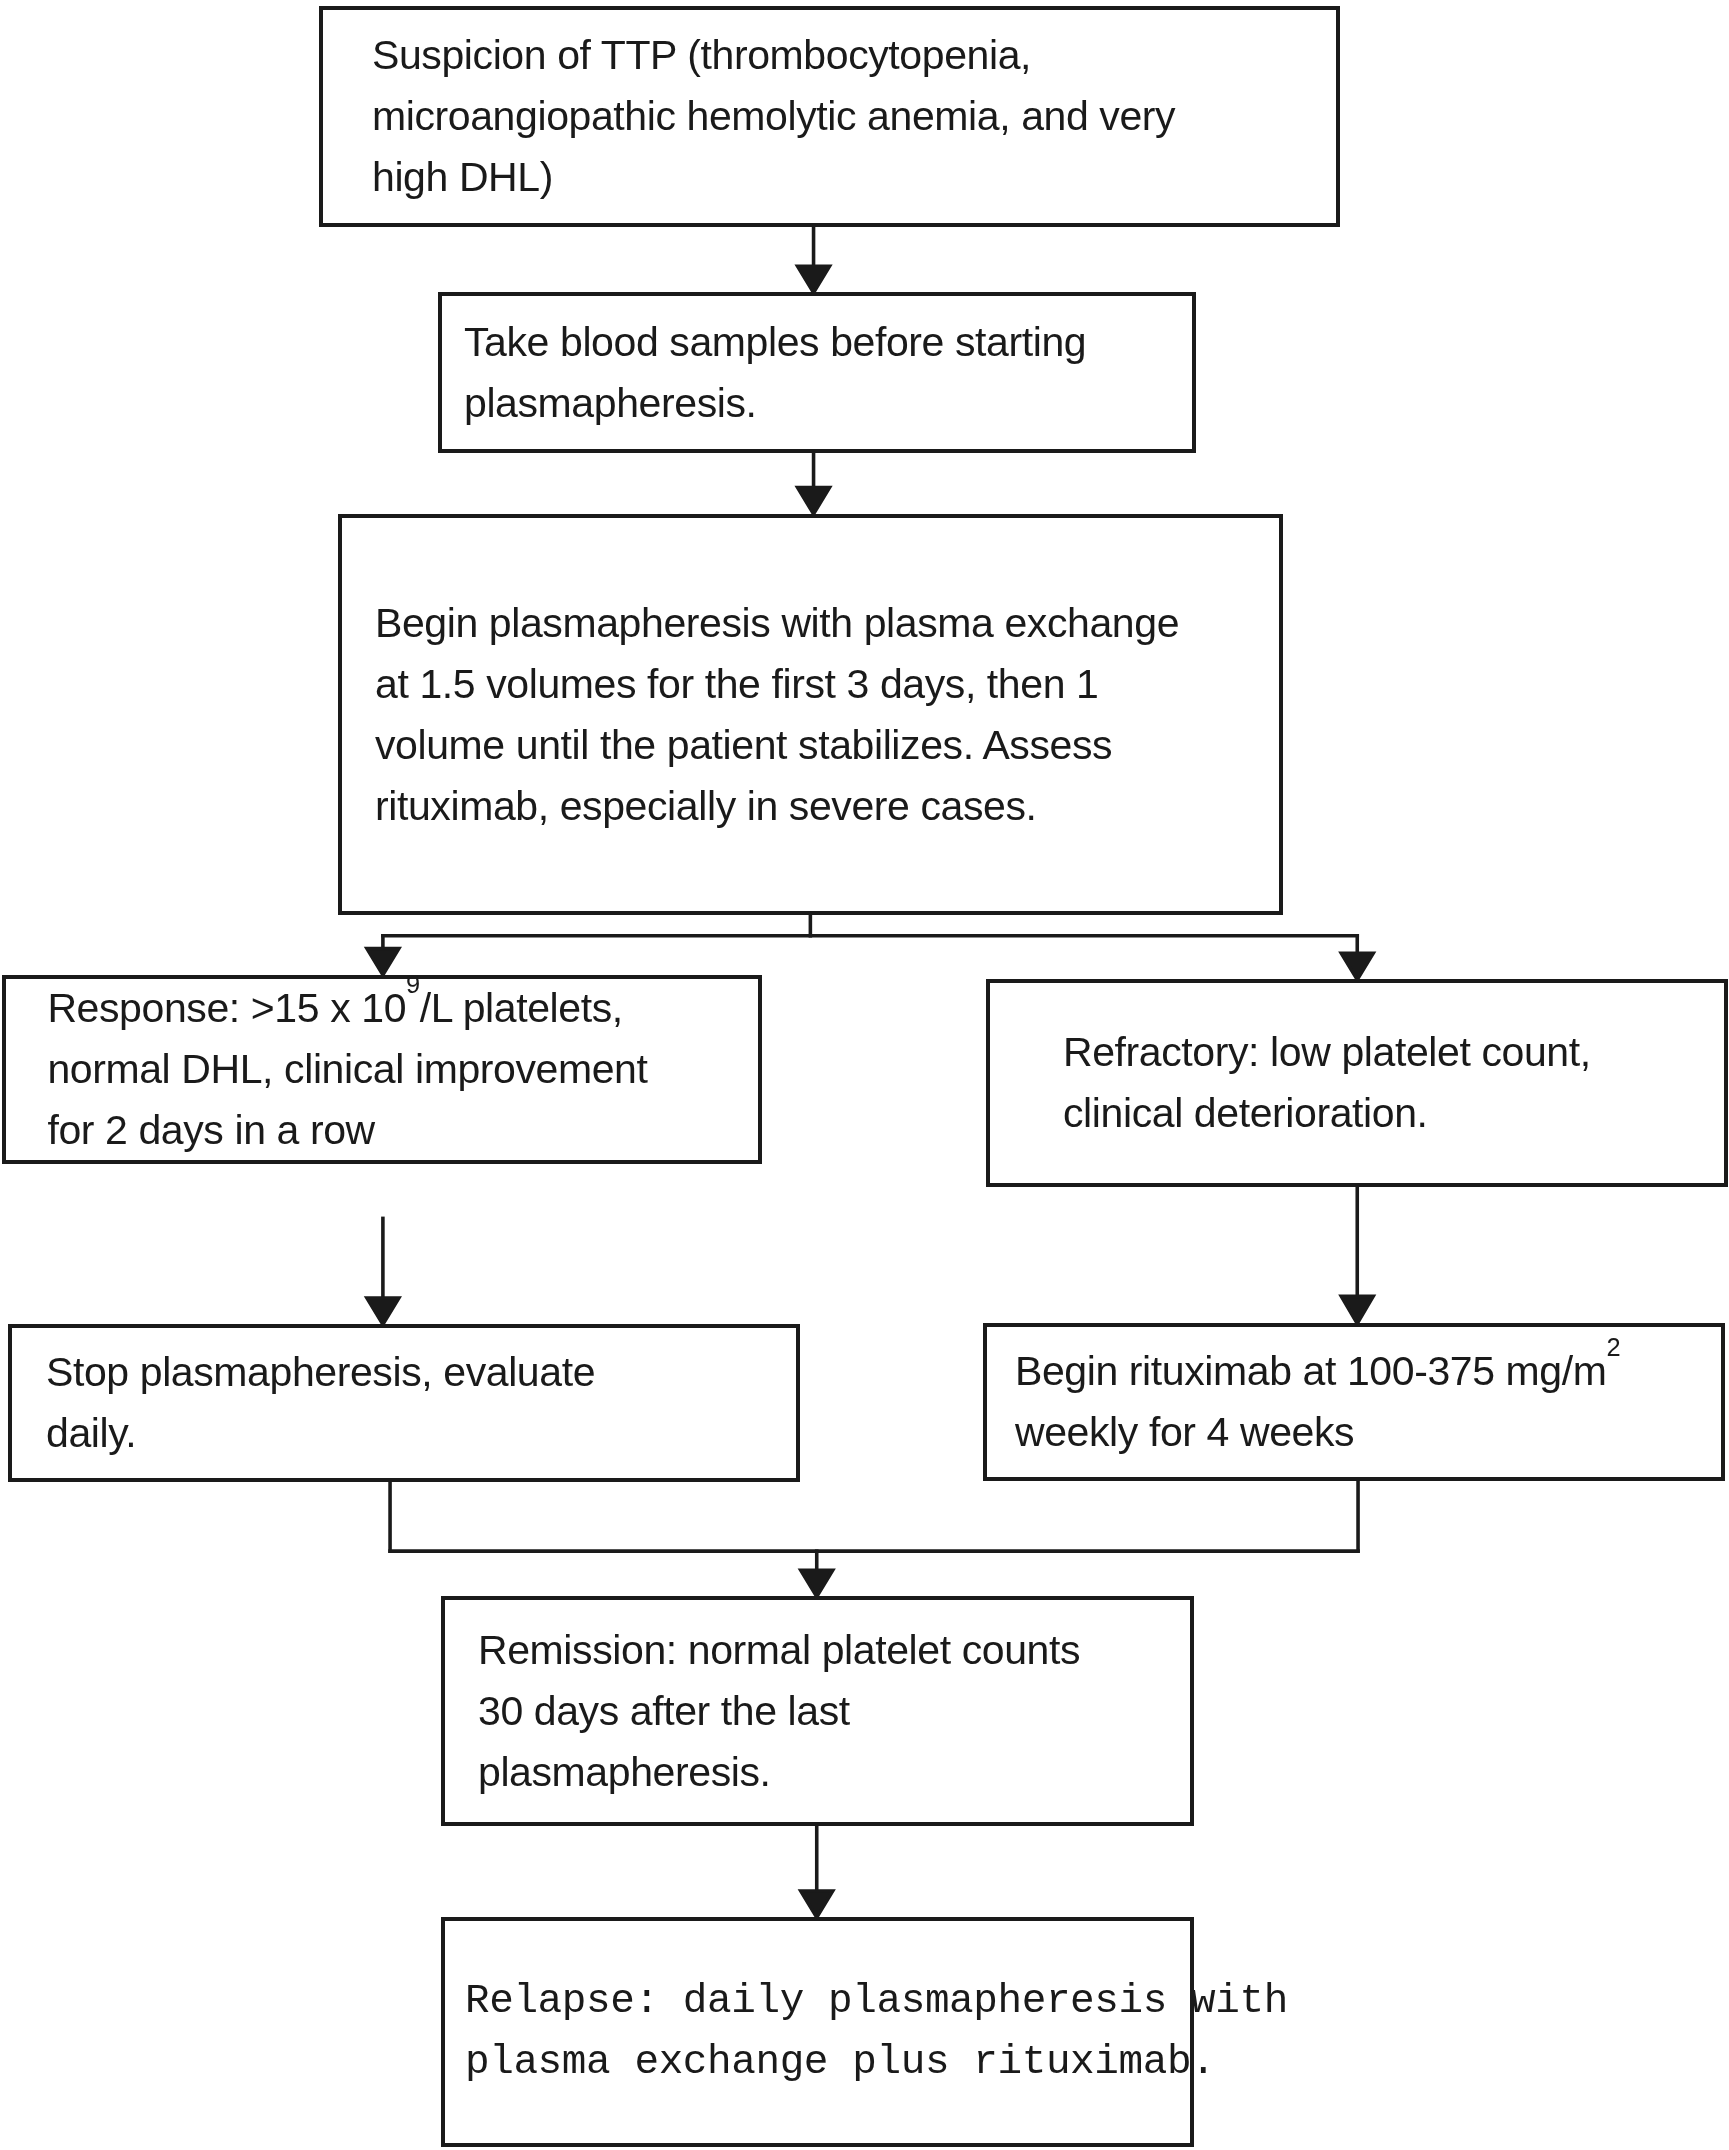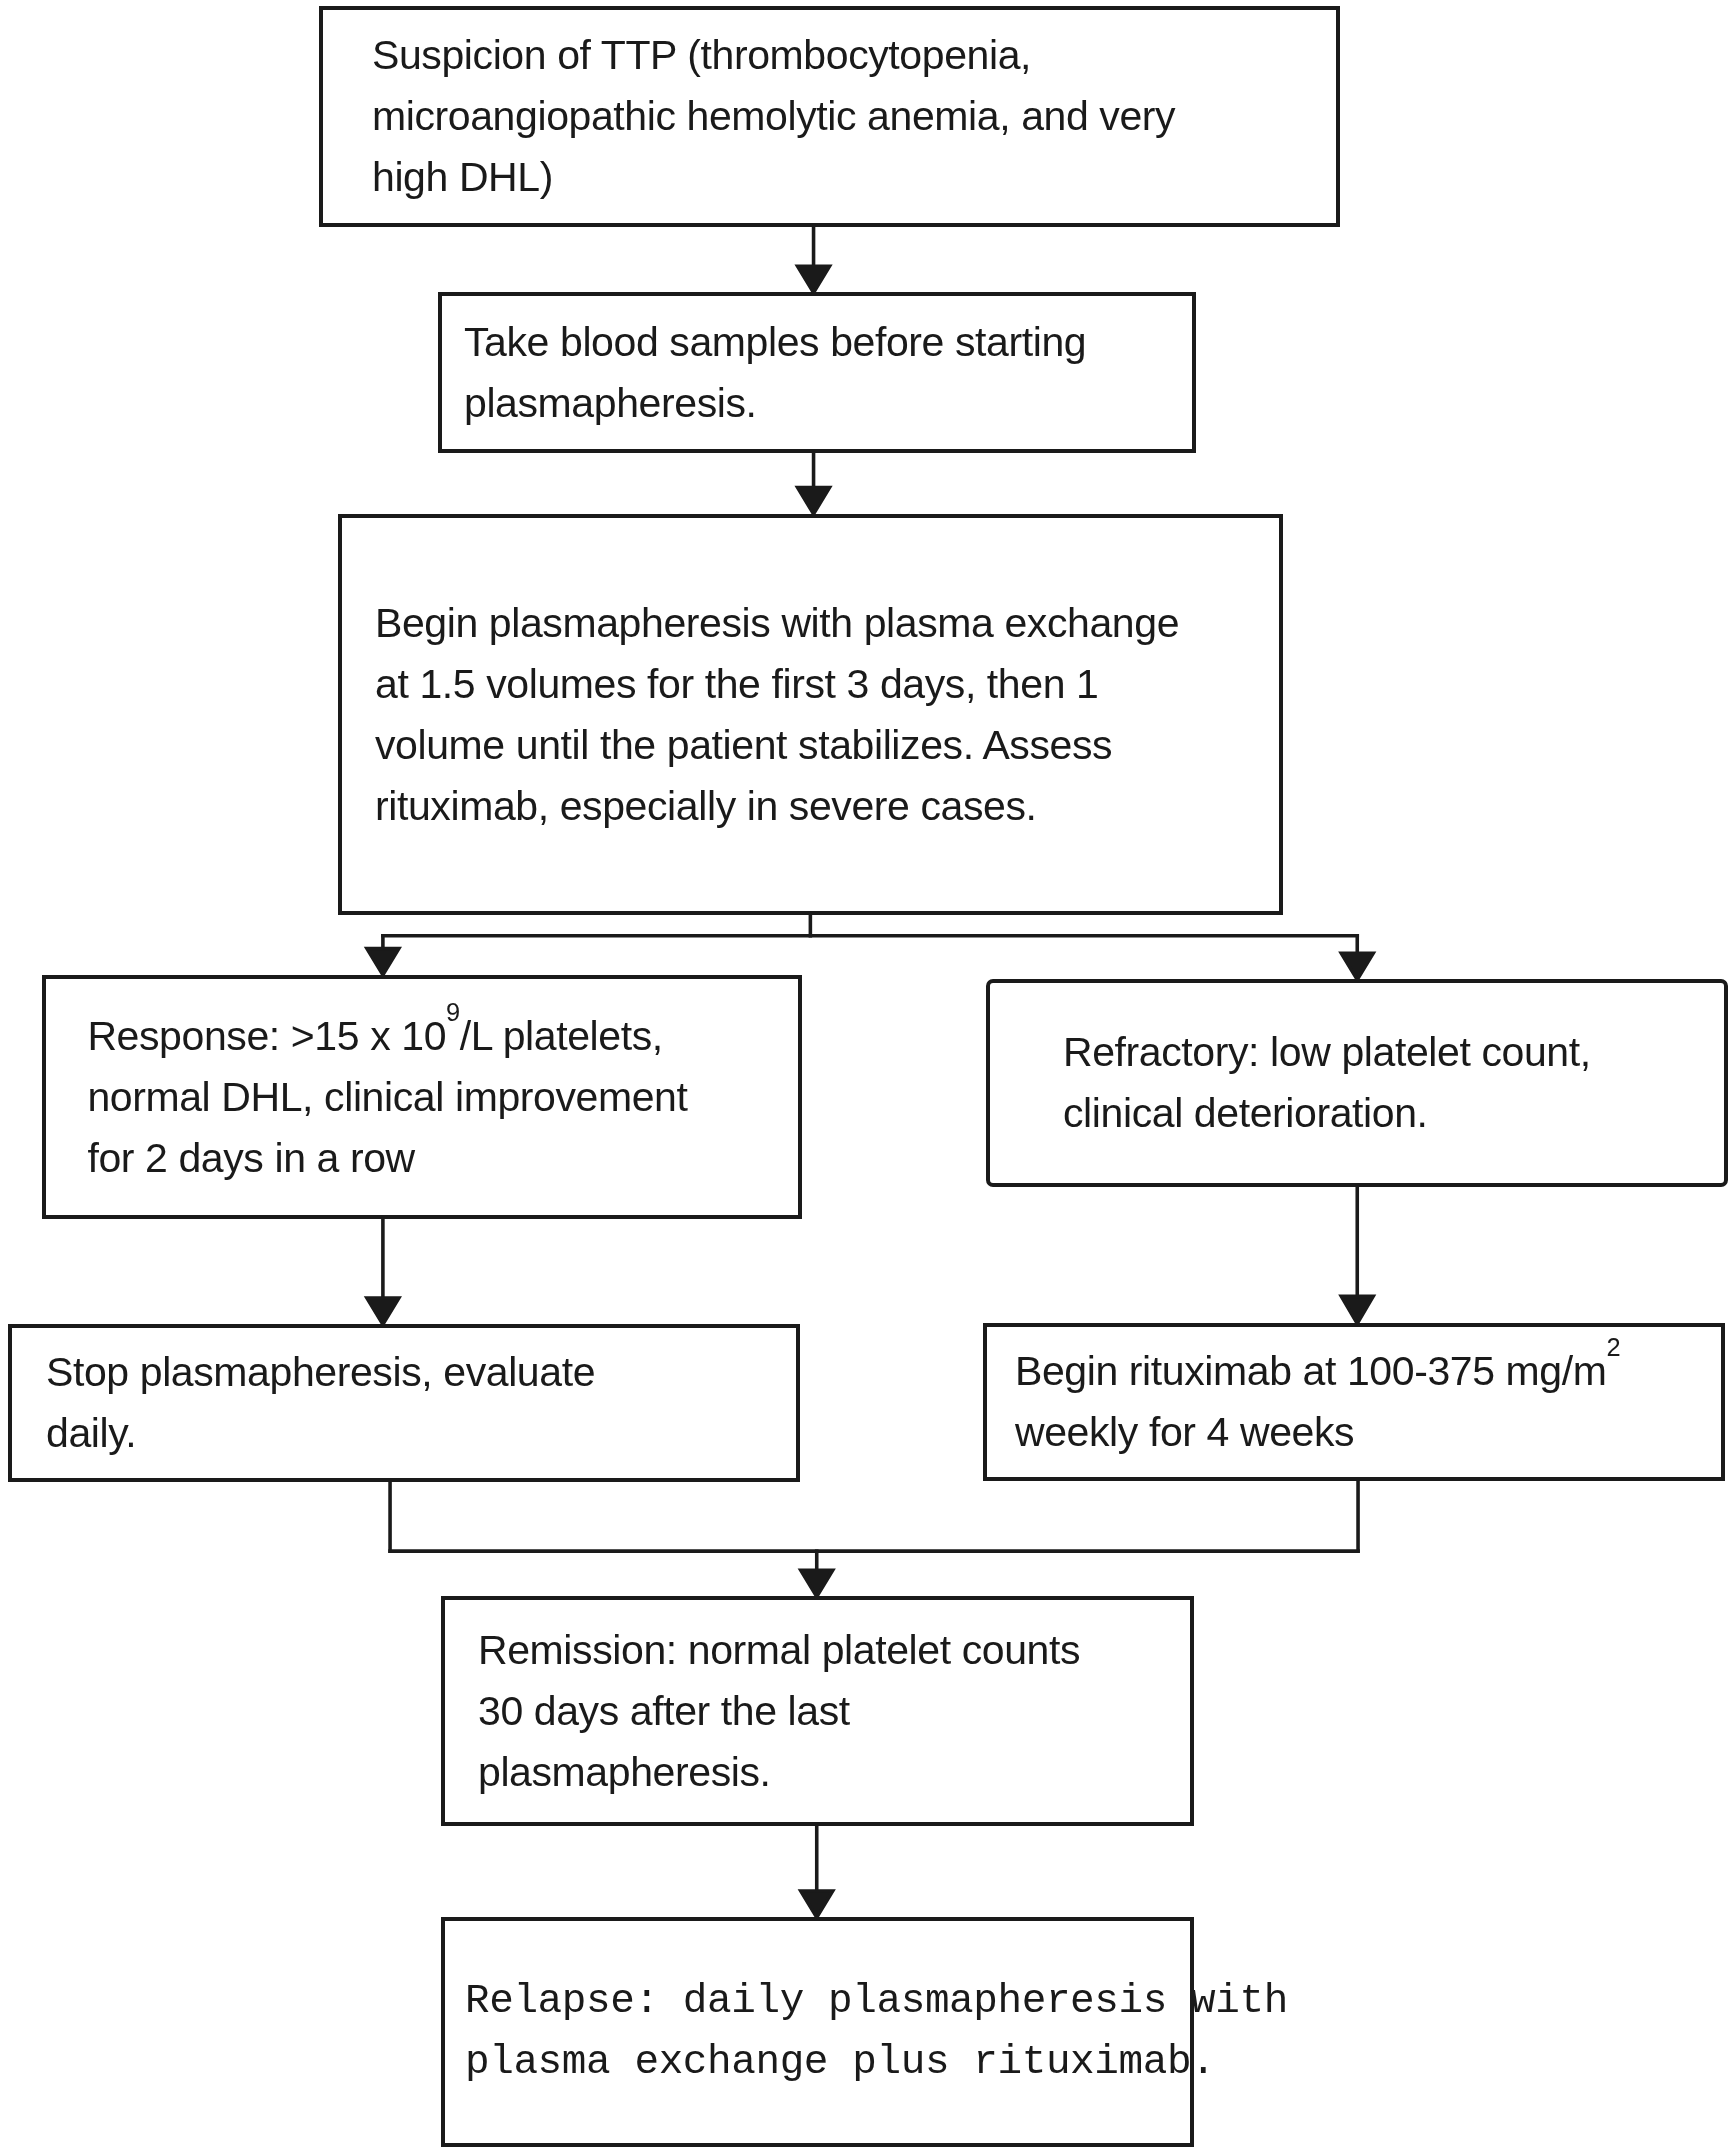--- a/index.html
+++ b/index.html
@@ -38,22 +38,22 @@
   sup.sp {
     font-size: 0.62em;
     line-height: 0;
     position: relative;
     top: -0.55em;
   }
   
   #n-suspicion   { left: 319px;  top: 6.4px;    width: 1021px; height: 221px; padding-left: 49px; }
   #n-takeblood   { left: 438px;  top: 292px;  width: 758px;  height: 161px; padding-left: 22px; }
   #n-beginplasma { left: 338px;  top: 514px;  width: 945px; height: 401px; padding-left: 33px; }
-  #n-response    { left: 2.4px;    top: 975px; width: 760px;  height: 244px; padding-left: 41px; margin-left: 40px; }
-  #n-refractory  { left: 986px; top: 979px; width: 742px;  height: 208px; padding-left: 73px; border-radius: 7px; }
+  #n-response    { left: 2.4px;    top: 975px; width: 760px;  height: 189px; padding-left: 41px; }
+  #n-refractory  { left: 986px; top: 979px; width: 742px;  height: 208px; padding-left: 73px; }
   #n-stopplasma  { left: 8px;   top: 1324px; width: 792px;  height: 158px; padding-left: 34px; }
   #n-rituximab   { left: 983px; top: 1323px; width: 742px;  height: 158px; padding-left: 28px; }
   #n-remission   { left: 441px;  top: 1596px; width: 753px;  height: 230px; padding-left: 33px; }
   #n-relapse     { left: 441px;  top: 1917px; width: 753px;  height: 230px; padding-left: 20px; font-family: Liberation Mono, monospace; }
 </style>
 </head>
 <body>
 
 <div class="canvas">
 

